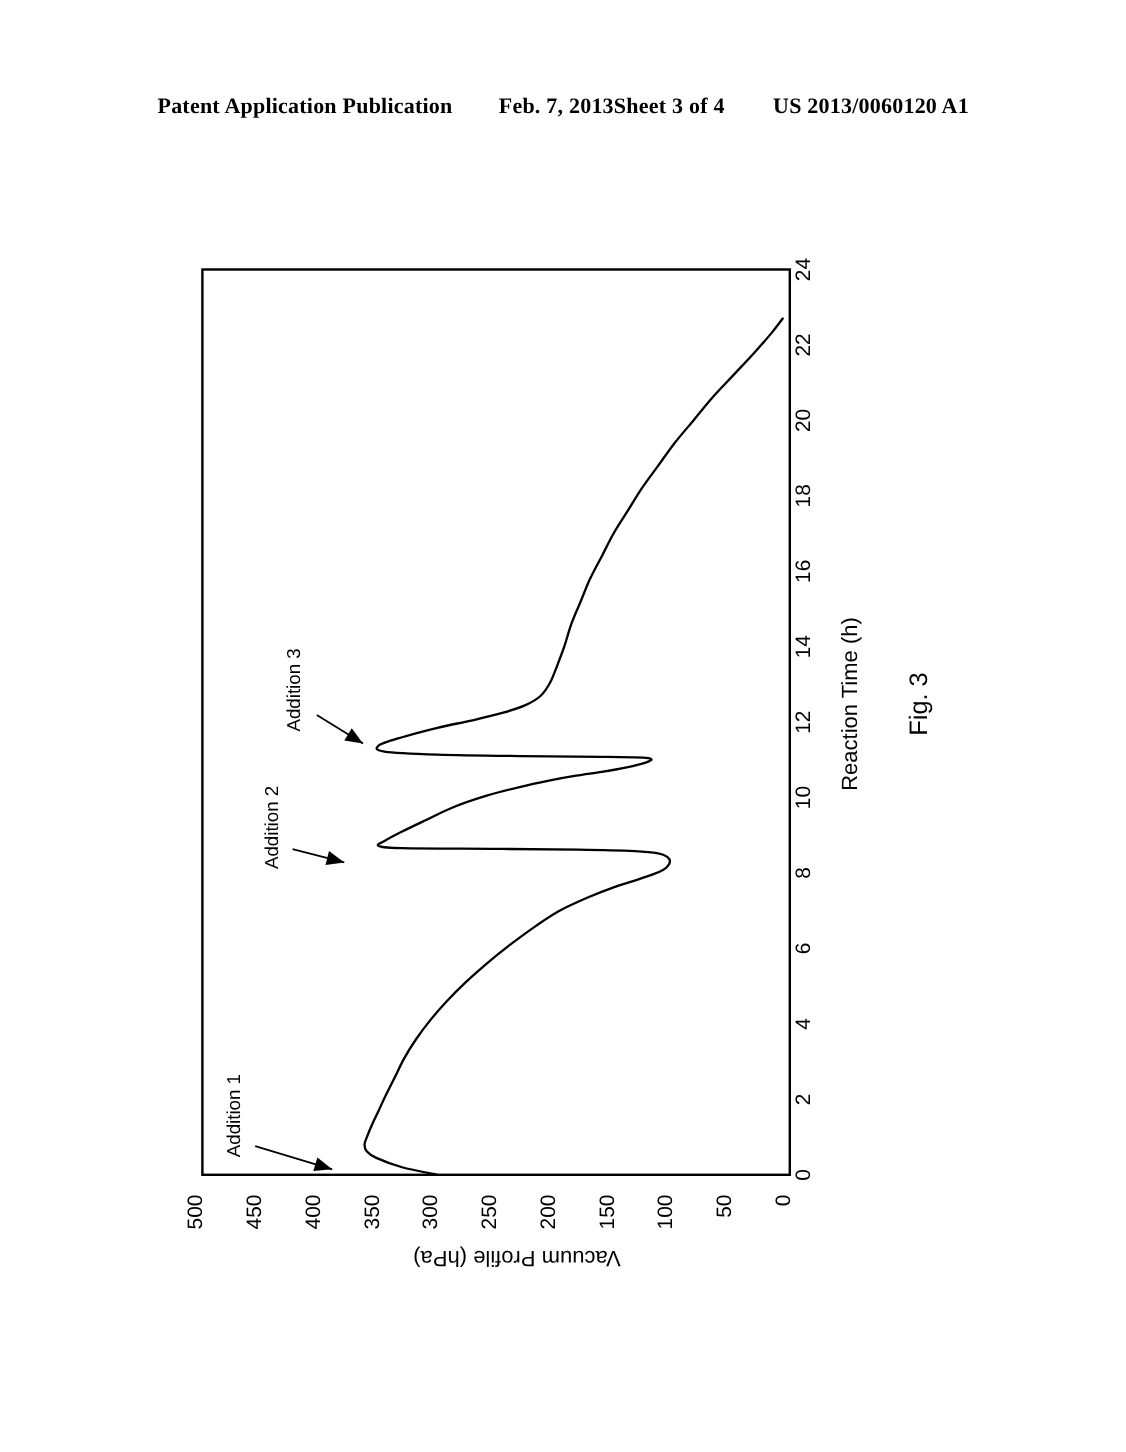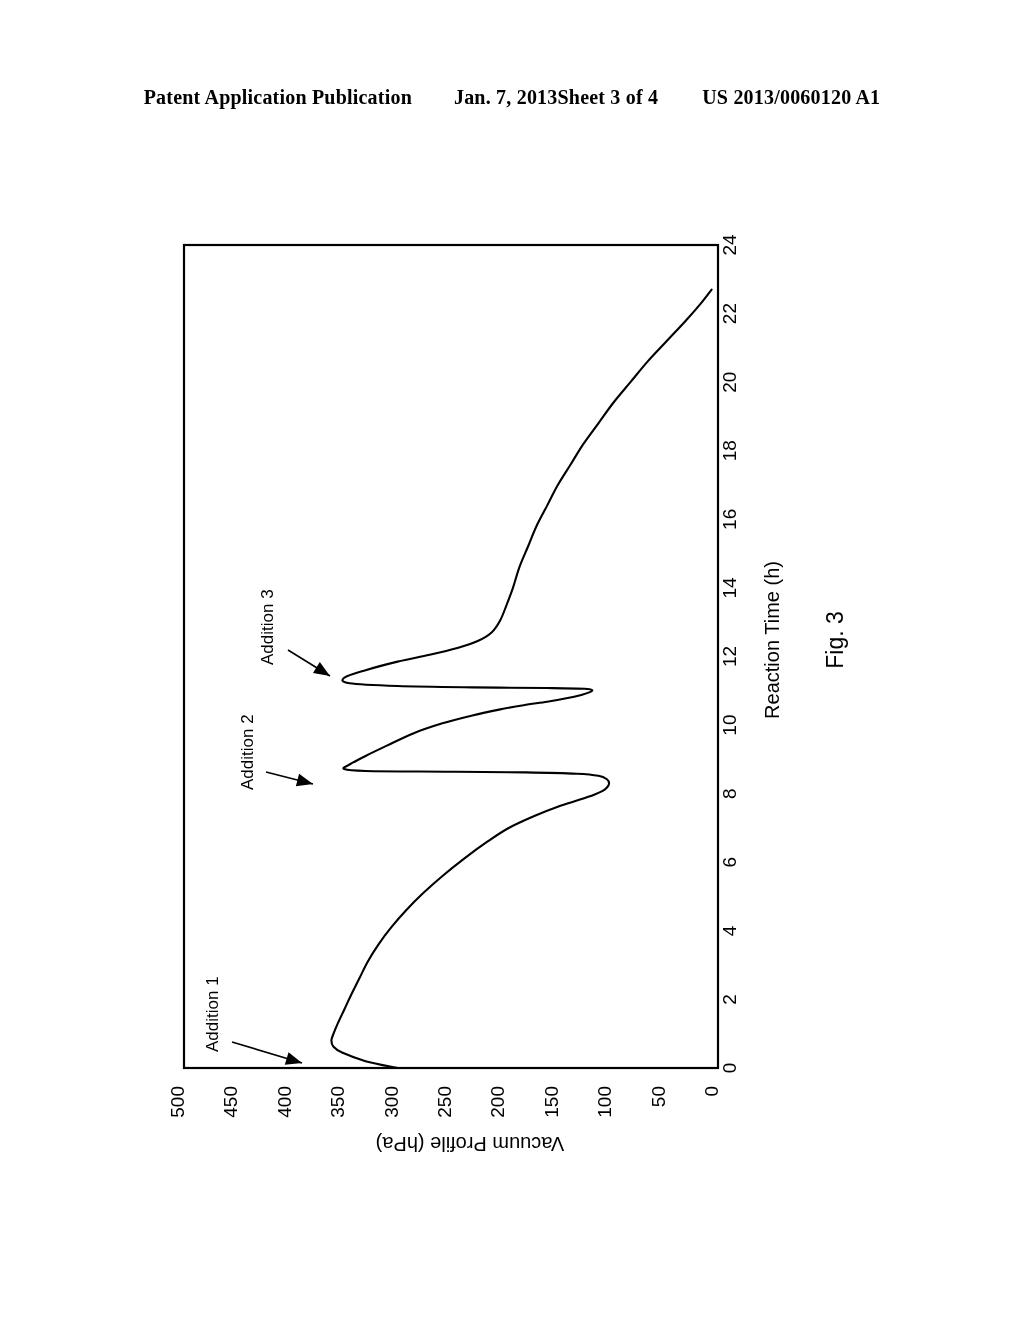--- a/index.html
+++ b/index.html
@@ -72,21 +72,21 @@
     font-size:17px;
     fill:#000000;
   }
 </style>
 </head>
 <body>
 
 <div id="page">
 
   <div class="hdr">
-    <span class="s1">Patent Application Publication</span><span class="s2">Jan. 7, 2013</span><span class="s3">Sheet 3 of 4</span><span class="s4">US 2013/0060120 A1</span>
+    <span class="s1">Patent Application Publication</span><span class="s2">Feb. 7, 2013</span><span class="s3">Sheet 3 of 4</span><span class="s4">US 2013/0060120 A1</span>
   </div>
 
   <div class="figcap">Fig. 3</div>
 
   <div id="chart-area">
     <svg width="1024" height="1320" viewBox="0 0 1024 1320">
 
       <g id="grid-minor">
           <line x1="184" y1="999.4166666666666" x2="718" y2="999.4166666666666" class="gridline-major"></line>
           <line x1="184" y1="930.8333333333334" x2="718" y2="930.8333333333334" class="gridline-minor"></line>

